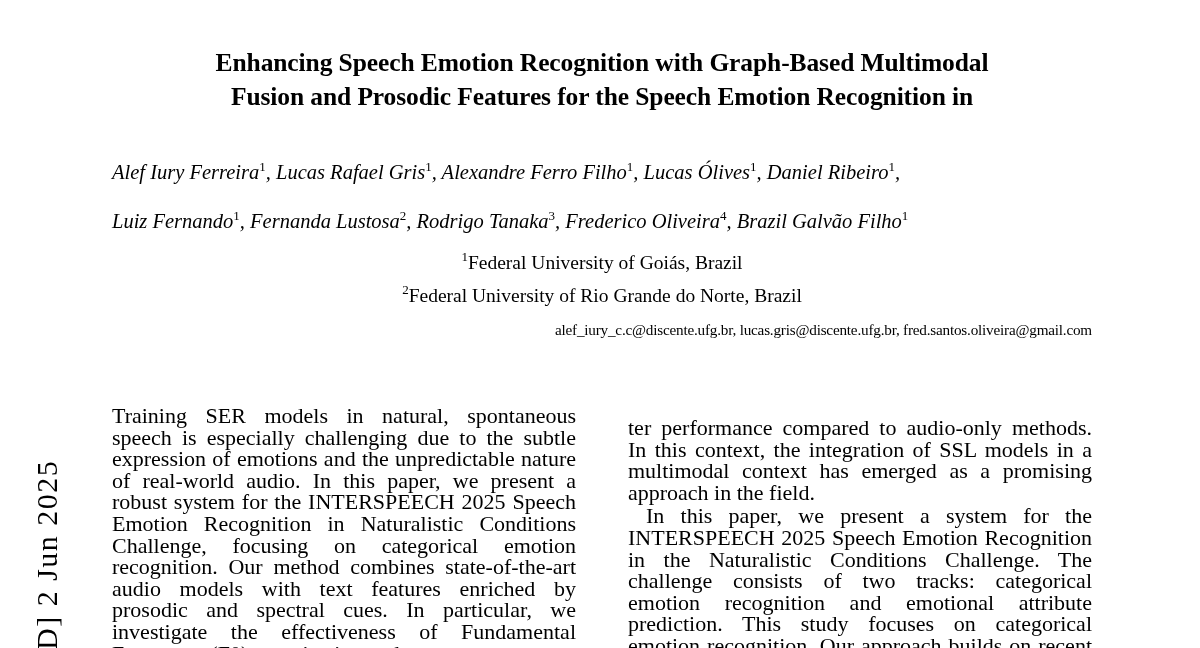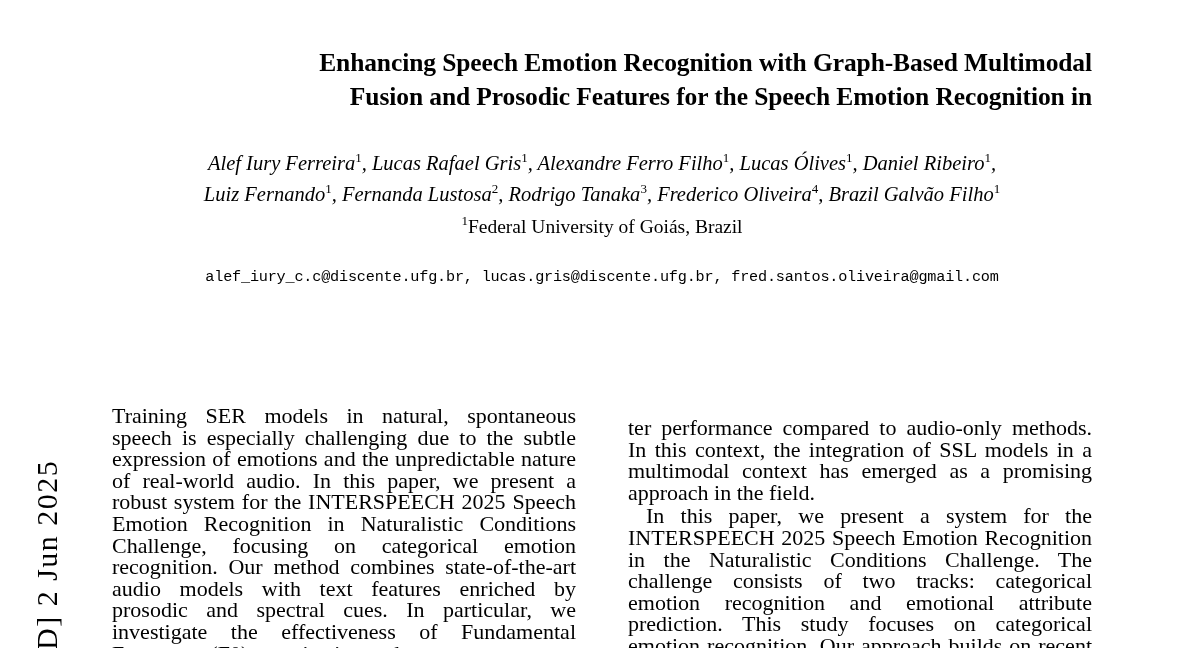--- a/index.html
+++ b/index.html
@@ -40,57 +40,57 @@
   }
 
   .content {
     position: absolute;
     left: 112px;
     top: 0;
     width: 980px;
   }
 
   .title {
-    text-align: right;
+    text-align: center;
     font-weight: bold;
     font-size: 25.5px;
     line-height: 34px;
     margin-top: 46px;
     letter-spacing: -0.1px;
   }
 
   .authors {
-    text-align: center;
+    text-align: left;
     font-style: italic;
     font-size: 20.5px;
-    line-height: 25px;
+    line-height: 43px;
     margin-top: 31px;
   }
   .authors sup {
     font-style: normal;
     font-size: 13px;
     vertical-align: super;
   }
 
   .affiliations {
     text-align: center;
     font-size: 19.5px;
     line-height: 27.5px;
   }
   .affiliations sup {
     font-size: 13px;
     vertical-align: super;
   }
 
   .emails {
-    text-align: center;
-    font-family: Liberation Mono, monospace;
+    text-align: right;
+    font-family: Liberation Serif, serif;
     font-size: 15.2px;
     letter-spacing: -0.2px;
-    margin-top: 28px;
+    margin-top: 12px;
   }
 
   .columns {
     position: absolute;
     left: 112px;
     top: 405px;
     width: 980px;
     display: flex;
     gap: 52px;
   }
@@ -143,20 +143,21 @@
       <span><span>Daniel Ribeiro</span><sup>1</sup></span>,<br>
       <span><span>Luiz Fernando</span><sup>1</sup></span>,
       <span><span>Fernanda Lustosa</span><sup>2</sup></span>,
       <span><span>Rodrigo Tanaka</span><sup>3</sup></span>,
       <span><span>Frederico Oliveira</span><sup>4</sup></span>,
       <span><span>Brazil Galvão Filho</span><sup>1</sup></span>
     </div>
 
     <div class="affiliations">
       <div><sup>1</sup><span>Federal University of Goiás, Brazil</span></div>
+      <div><sup>2</sup><span>Federal University of Rio Grande do Norte, Brazil</span></div>
     </div>
 
     <div class="emails">alef_iury_c.c@discente.ufg.br, lucas.gris@discente.ufg.br, fred.santos.oliveira@gmail.com</div>
 
   </div>
 
   <div class="columns">
 
     <div class="col col-left">
       <p class="body">Training SER models in natural, spontaneous speech is especially challenging due to the subtle expression of emotions and the unpredictable nature of real-world audio. In this paper, we present a robust system for the INTERSPEECH 2025 Speech Emotion Recognition in Naturalistic Conditions Challenge, focusing on categorical emotion recognition. Our method combines state-of-the-art audio models with text features enriched by prosodic and spectral cues. In particular, we investigate the effectiveness of Fundamental Frequency (F0) quantization and</p>

